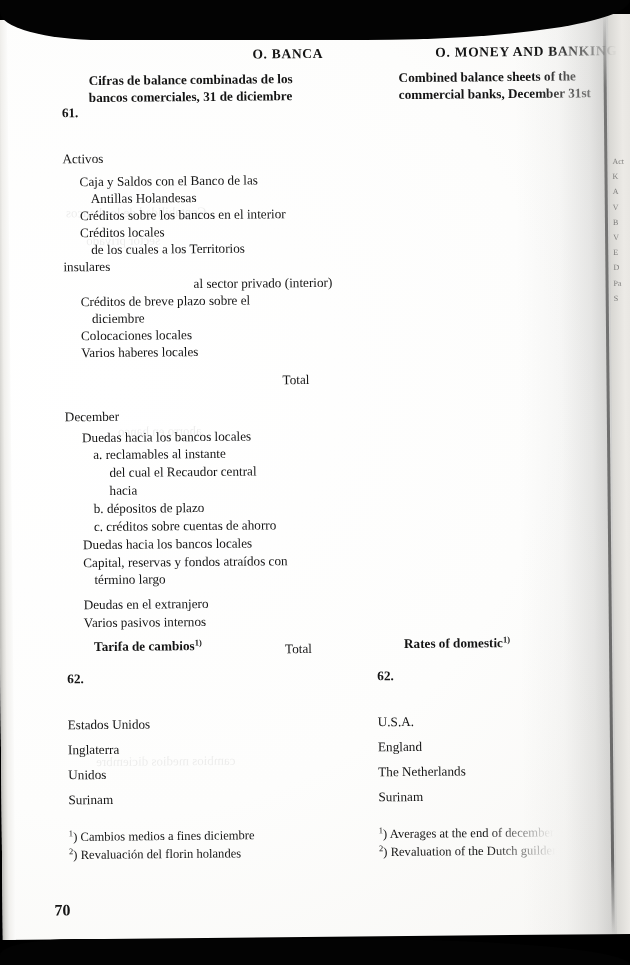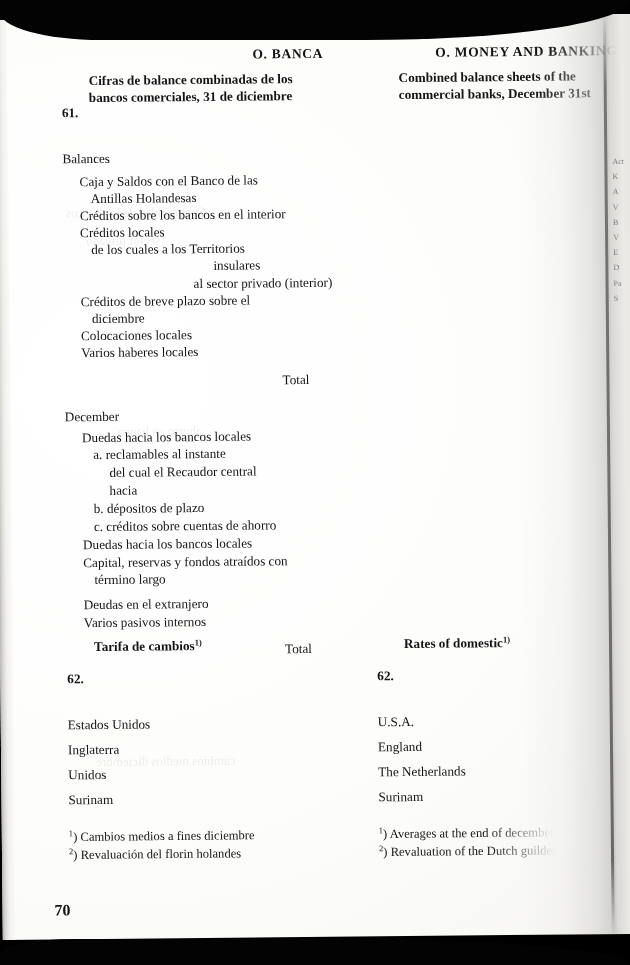--- a/index.html
+++ b/index.html
@@ -153,21 +153,21 @@
   .ln {
     position: absolute;
     white-space: nowrap;
   }
 
   .i0 { margin-left: 0; }
   .i1 { margin-left: 17px; }
   .i2 { margin-left: 28px; }
   .i3 { margin-left: 44px; }
   .i5 { margin-left: 130px; }
-  .i6 { margin-left: 150px; }
+  .i6 { }
 
   .total { font-style: normal; }
 
   .rate-row { position: absolute; font-size: 13.2px; white-space: nowrap; }
 
   .footnote {
     position: absolute;
     font-size: 12.6px;
     white-space: nowrap;
   }
@@ -225,21 +225,21 @@
         <span class="num">61.</span>
         <span class="body">Cifras de balance combinadas de los bancos comerciales, 31 de diciembre</span>
       </div>
 
       <div class="section-title fades" style="left:377px; top:53px; width:262px;">
         <span class="num">61.</span>
         <span class="body">Combined balance sheets of the commercial banks, December 31st</span>
       </div>
 
       <div class="col col-left">
-        <div class="ln i0" style="top:133px;">Balances</div>
+        <div class="ln i0" style="top:133px;">Activos</div>
         <div class="ln i1" style="top:156px;">Caja y Saldos con el Banco de las</div>
         <div class="ln i2" style="top:173px;">Antillas Holandesas</div>
         <div class="ln i1" style="top:190px;">Créditos sobre los bancos en el interior</div>
         <div class="ln i1" style="top:207px;">Créditos locales</div>
         <div class="ln i2" style="top:224px;">de los cuales a los Territorios</div>
         <div class="ln i6" style="top:241px;">insulares</div>
         <div class="ln i5" style="top:259px;">al sector privado (interior)</div>
         <div class="ln i1" style="top:276px;">Créditos de breve plazo sobre el</div>
         <div class="ln i2" style="top:293px;">diciembre</div>
         <div class="ln i1" style="top:310px;">Colocaciones locales</div>

